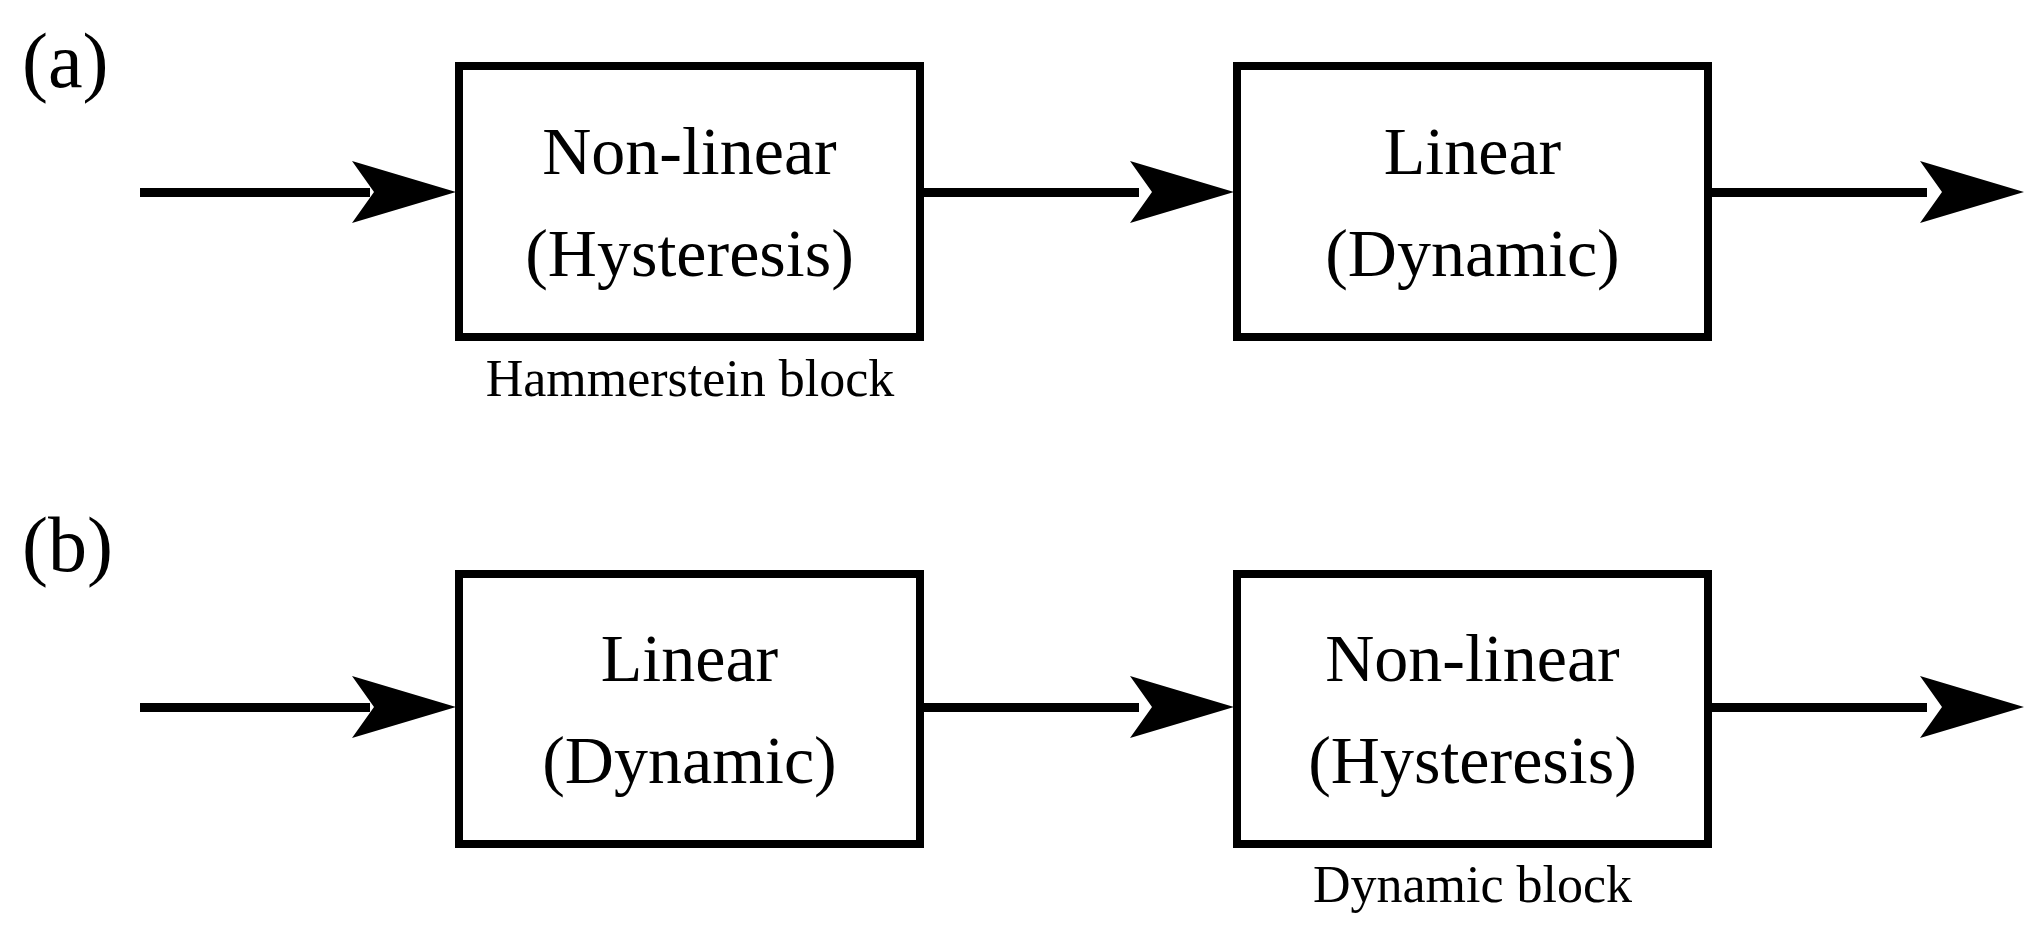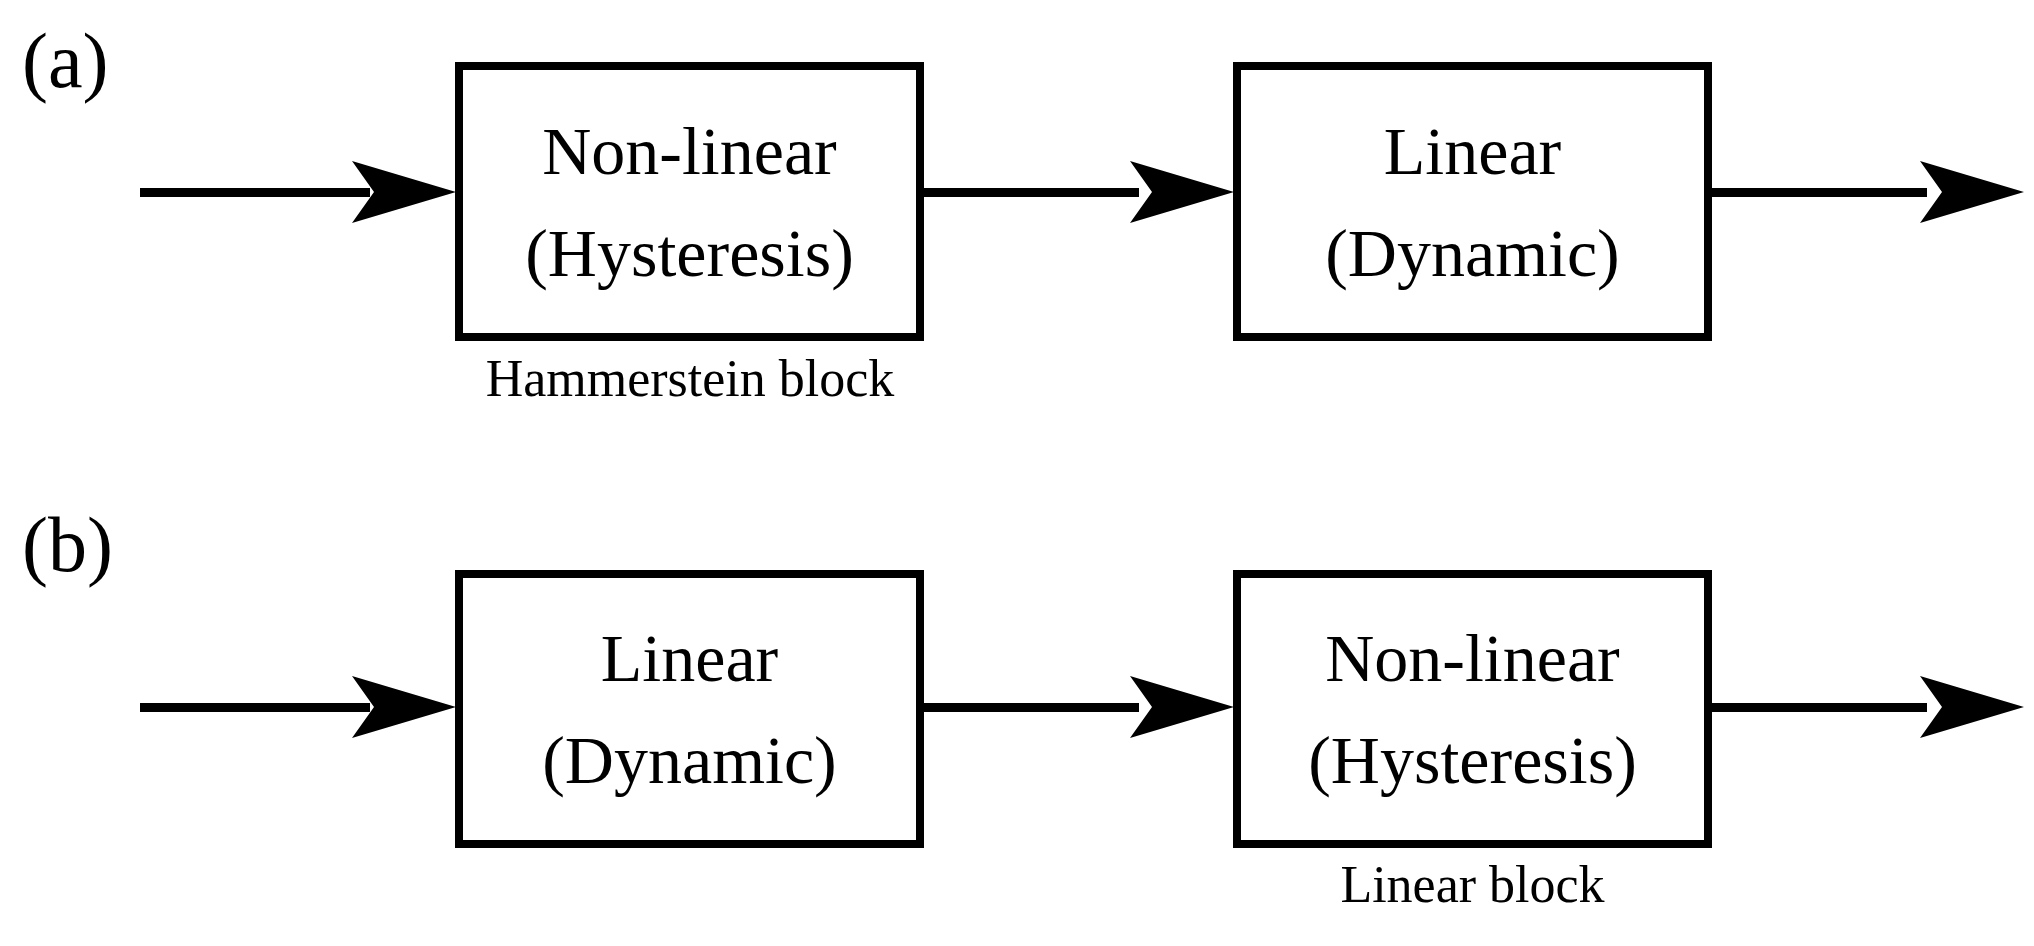--- a/index.html
+++ b/index.html
@@ -128,16 +128,16 @@
       <span>(Hysteresis)</span>
     </div>
 
     
     <div class="arrow-line" style="left:1712px; top:703px; width:215px;"></div>
     <svg class="arrow-head" style="left:1920px; top:676px;" viewBox="0 0 104 62">
       <polygon points="0,0 104,31 0,62 22,31"></polygon>
     </svg>
 
     
-    <div class="caption" style="left:1233px; top:856px; width:479px;">Linear block</div>
+    <div class="caption" style="left:1233px; top:856px; width:479px;">Dynamic block</div>
   </div>
 
 </div>
 
 </body></html>

